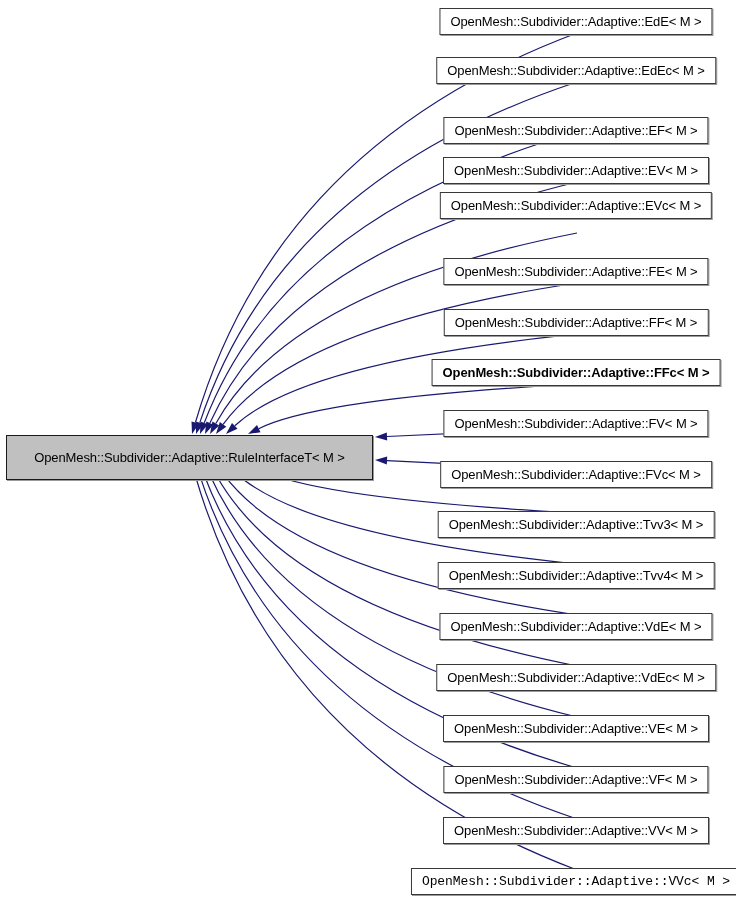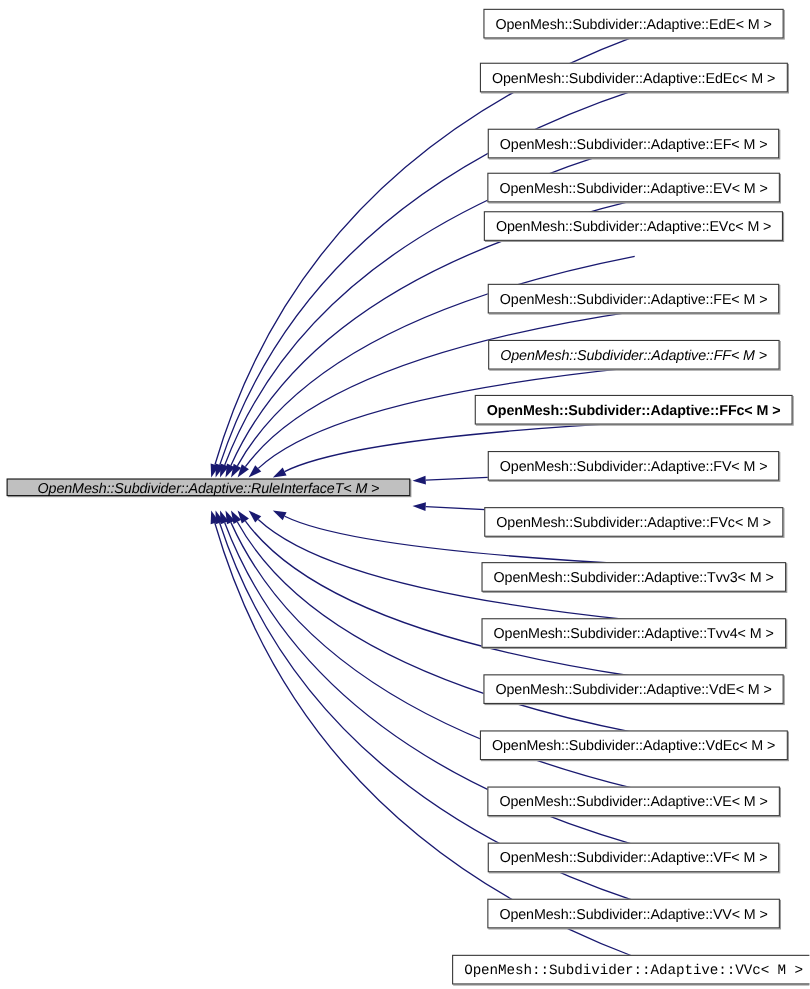--- a/index.html
+++ b/index.html
@@ -48,25 +48,24 @@
     padding: 0 10px;
     background: var(--node-fill);
     border: 1px solid var(--node-border);
     box-shadow: 1px 1px 0 #9a9a9a;
     cursor: pointer;
   }
   .base-node {
     left: 6px;
     top: 435px;
     width: 367px;
-    height: 16px;
+    height: 45px;
     background: var(--base-fill);
     border: 1px solid var(--base-border);
     box-shadow: 1px 1px 0 #9a9a9a;
-    font-style: italic;
   }
 </style>
 </head>
 <body>
 
 <div id="diagram">
   <svg id="edge-layer" width="736" height="899" viewBox="0 0 736 899">
       <path d="M195.4,422.5 Q276.7,145.3 577.0,33.0" fill="none" stroke="#191970" stroke-width="1.2"></path>
       <polygon points="192.0,434.0 191.5,421.4 199.2,423.6" fill="#191970"></polygon>
       <path d="M199.8,422.6 Q279.8,180.6 577.0,82.0" fill="none" stroke="#191970" stroke-width="1.2"></path>
@@ -106,21 +105,21 @@
     </svg>
 
   <div class="node base-node">OpenMesh::Subdivider::Adaptive::RuleInterfaceT&lt; M &gt;</div>
 
   <div class="node derived-node" style="top: 8px;">OpenMesh::Subdivider::Adaptive::EdE&lt; M &gt;</div>
   <div class="node derived-node" style="top: 57px;">OpenMesh::Subdivider::Adaptive::EdEc&lt; M &gt;</div>
   <div class="node derived-node" style="top: 107px; margin-top: 10px;">OpenMesh::Subdivider::Adaptive::EF&lt; M &gt;</div>
   <div class="node derived-node" style="top: 157px;">OpenMesh::Subdivider::Adaptive::EV&lt; M &gt;</div>
   <div class="node derived-node" style="top: 192px;">OpenMesh::Subdivider::Adaptive::EVc&lt; M &gt;</div>
   <div class="node derived-node" style="top: 258px;">OpenMesh::Subdivider::Adaptive::FE&lt; M &gt;</div>
-  <div class="node derived-node" style="top: 309px; font-style: italic;">OpenMesh::Subdivider::Adaptive::FF&lt; M &gt;</div>
+  <div class="node derived-node" style="top: 309px;">OpenMesh::Subdivider::Adaptive::FF&lt; M &gt;</div>
   <div class="node derived-node" style="top: 359px; font-weight: bold;">OpenMesh::Subdivider::Adaptive::FFc&lt; M &gt;</div>
   <div class="node derived-node" style="top: 410px;">OpenMesh::Subdivider::Adaptive::FV&lt; M &gt;</div>
   <div class="node derived-node" style="top: 461px;">OpenMesh::Subdivider::Adaptive::FVc&lt; M &gt;</div>
   <div class="node derived-node" style="top: 511px;">OpenMesh::Subdivider::Adaptive::Tvv3&lt; M &gt;</div>
   <div class="node derived-node" style="top: 562px;">OpenMesh::Subdivider::Adaptive::Tvv4&lt; M &gt;</div>
   <div class="node derived-node" style="top: 613px;">OpenMesh::Subdivider::Adaptive::VdE&lt; M &gt;</div>
   <div class="node derived-node" style="top: 664px;">OpenMesh::Subdivider::Adaptive::VdEc&lt; M &gt;</div>
   <div class="node derived-node" style="top: 715px;">OpenMesh::Subdivider::Adaptive::VE&lt; M &gt;</div>
   <div class="node derived-node" style="top: 766px;">OpenMesh::Subdivider::Adaptive::VF&lt; M &gt;</div>
   <div class="node derived-node" style="top: 817px;">OpenMesh::Subdivider::Adaptive::VV&lt; M &gt;</div>

